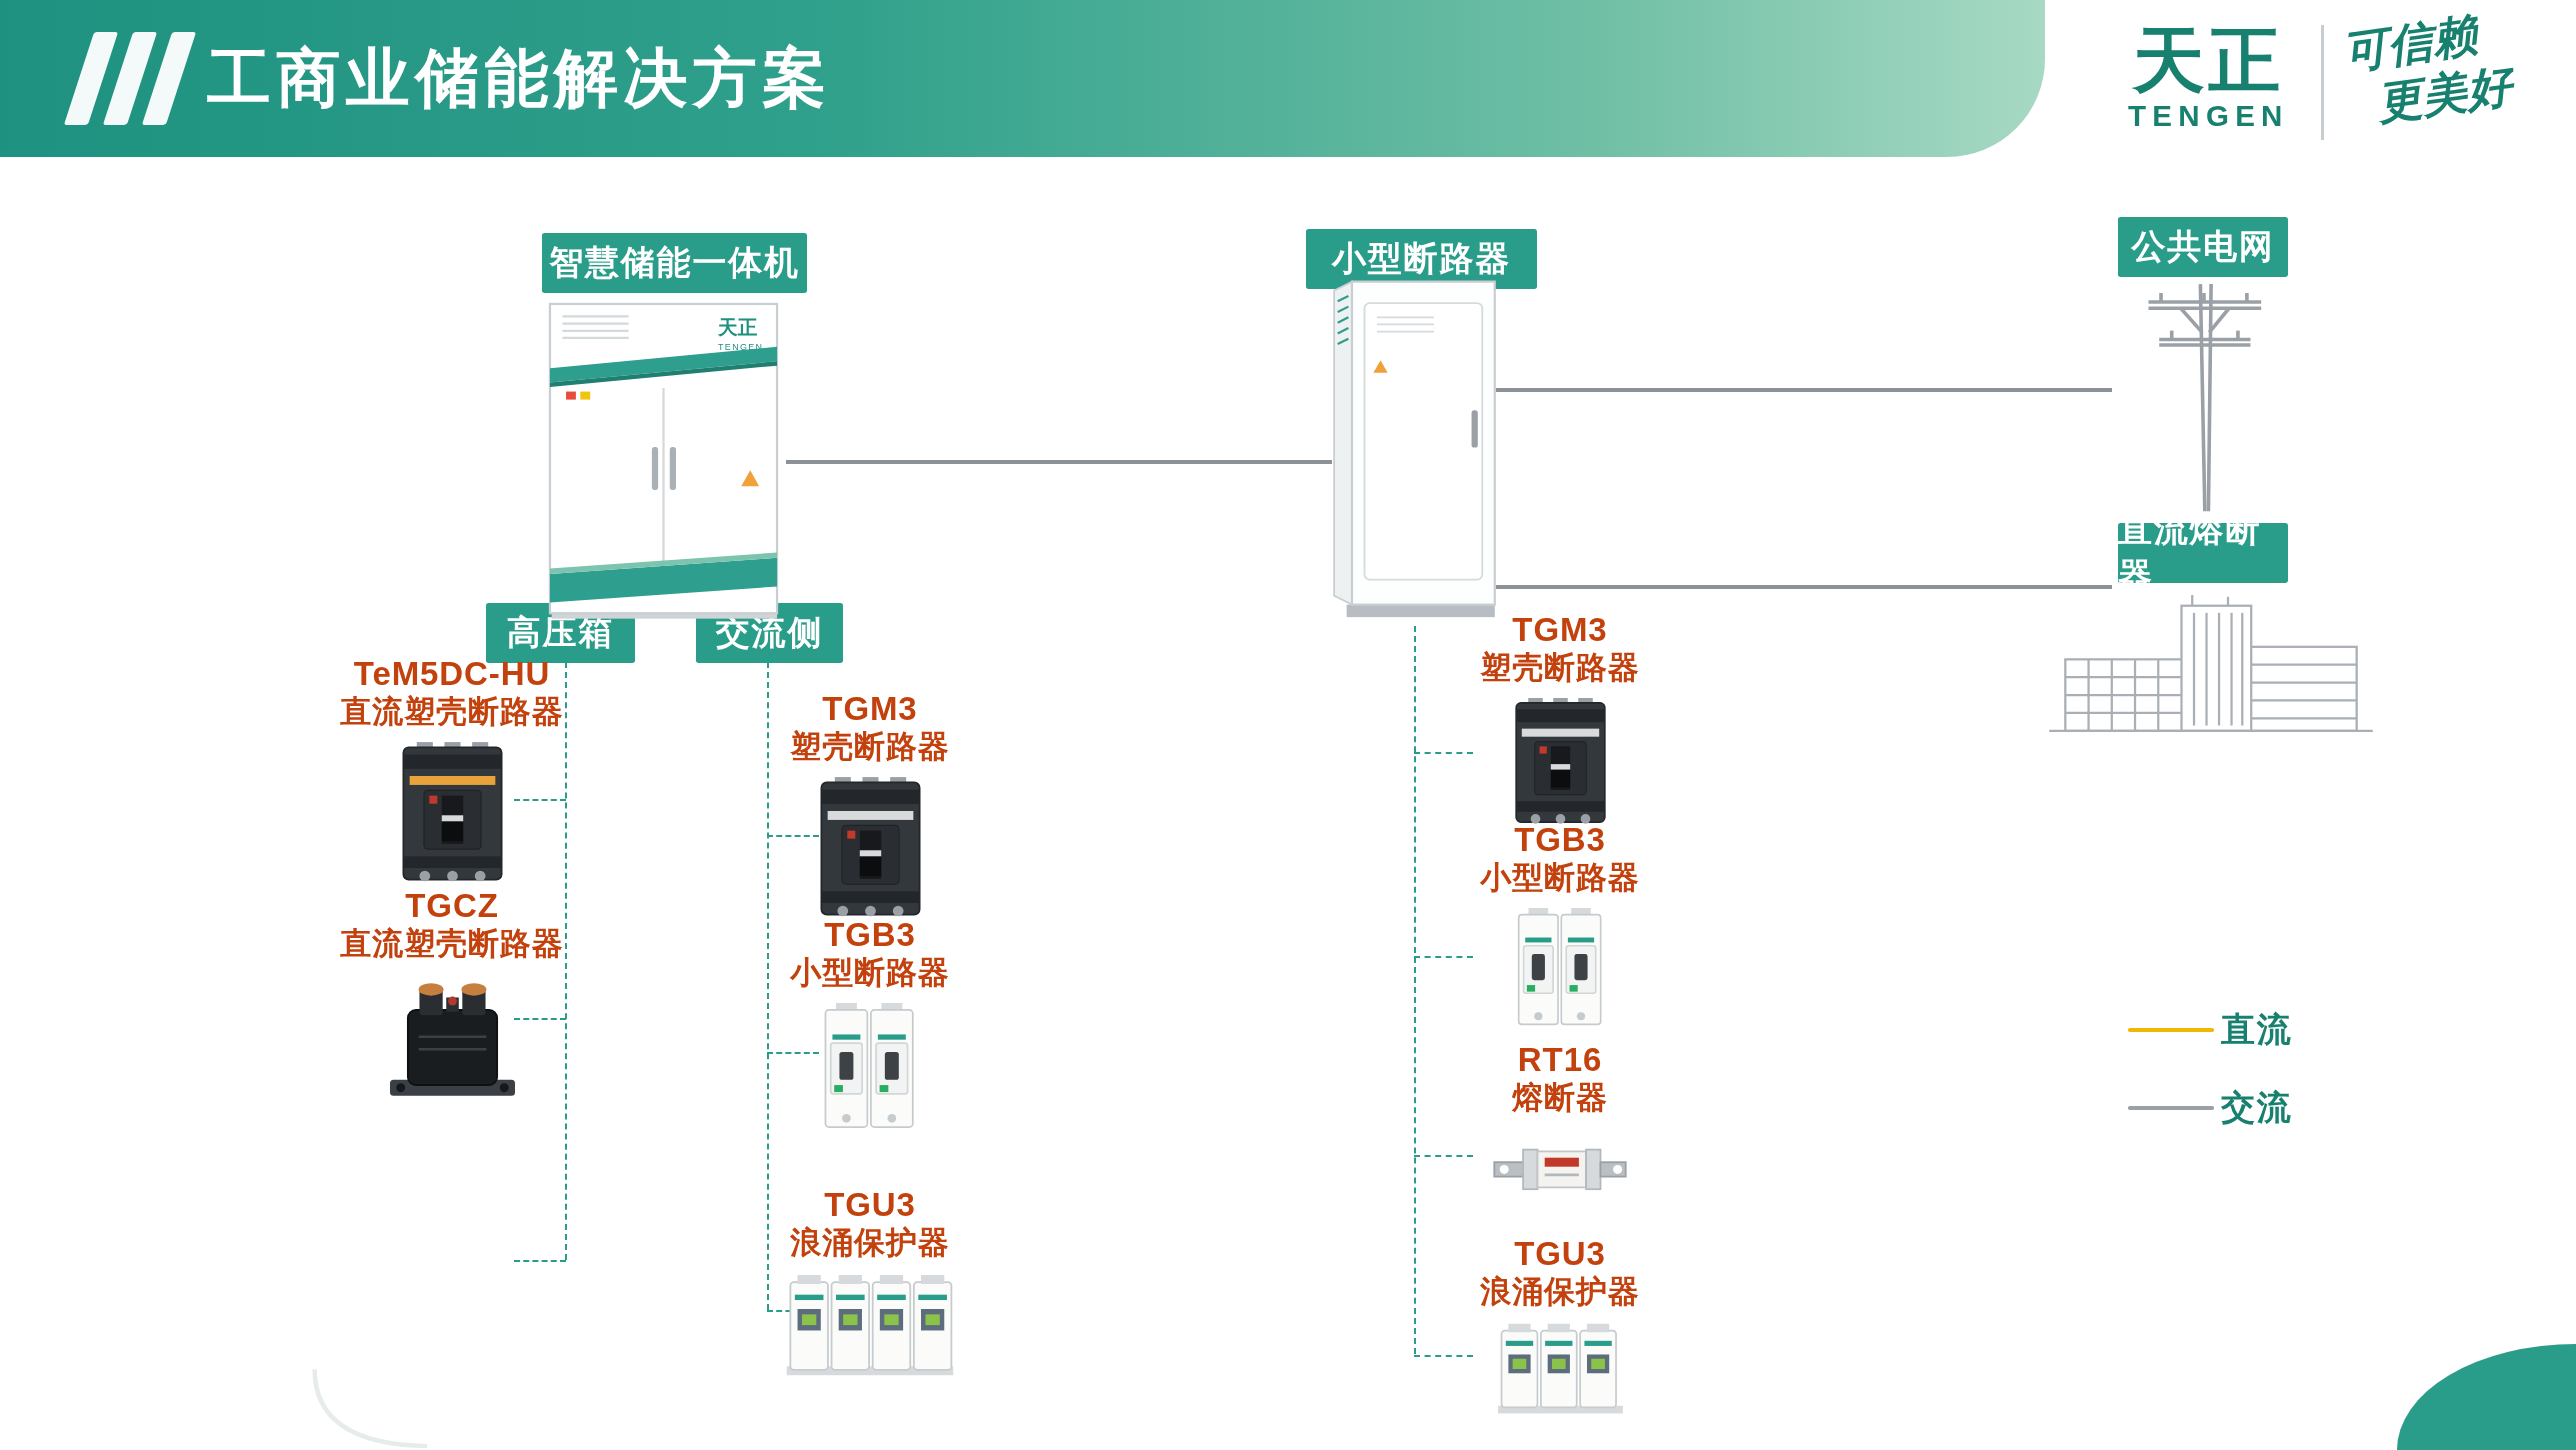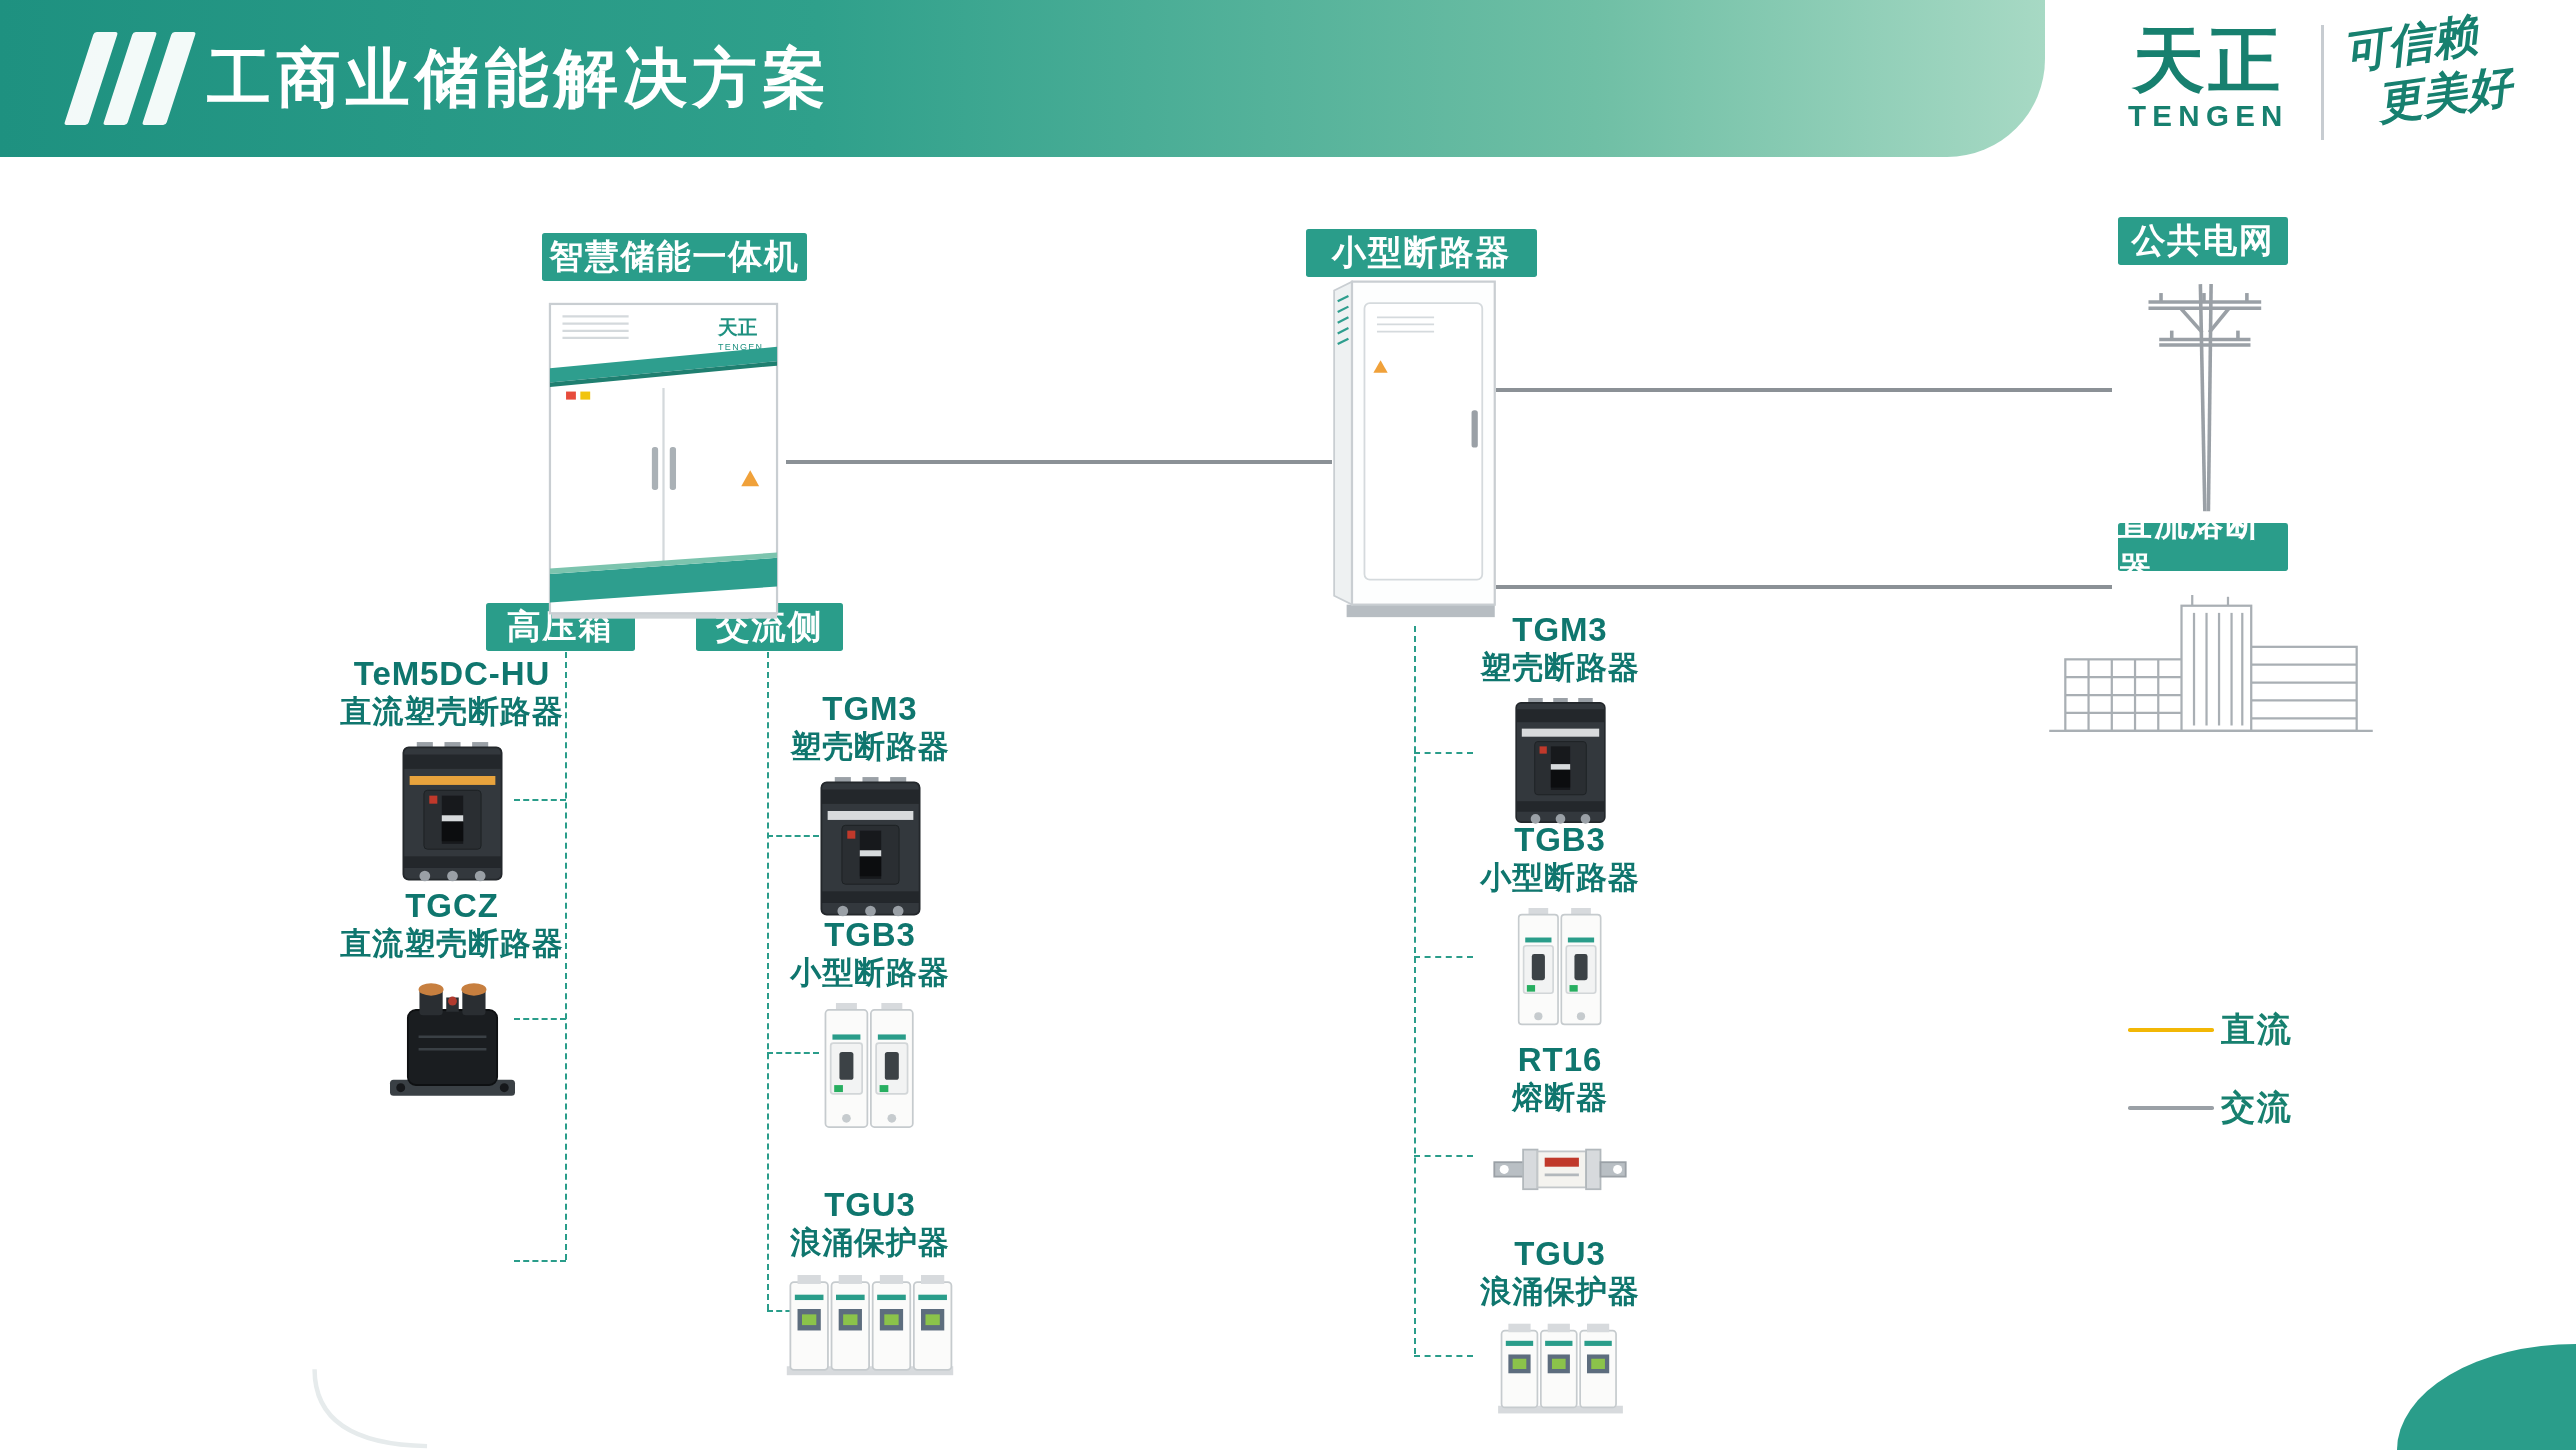--- a/index.html
+++ b/index.html
@@ -18,24 +18,24 @@
   .brand{position:absolute;left:2128px;top:23px;text-align:center;color:#17806F}
   .brand-zh{font-size:72px;font-weight:800;line-height:75px;letter-spacing:3.6px}
   .brand-en{font-size:29.5px;font-weight:bold;letter-spacing:6.3px;line-height:36px}
   .brand-divider{position:absolute;left:2321px;top:25px;width:2.7px;height:115px;background:#C7CCD1}
   .slogan{position:absolute;left:2346px;top:14.3px;color:#17806F;font-size:45px;font-weight:bold;
     font-style:italic;font-family:"DejaVu Serif",serif;transform:rotate(-8deg);line-height:55px;white-space:nowrap}
   .slogan-l2{margin-left:27px}
 
   
   .tag{position:absolute;background:#2A9D8A;color:#ffffff;font-weight:bold;font-size:34px;
-    display:flex;align-items:center;justify-content:center;letter-spacing:1.8px;border-radius:2.7px;height:48px}
-
-  
-  .prod{position:absolute;width:268px;text-align:center;color:#0f766e;font-weight:bold}
+    display:flex;align-items:center;justify-content:center;letter-spacing:1.8px;border-radius:2.7px;height:60px}
+
+  
+  .prod{position:absolute;width:268px;text-align:center;color:#c2410c;font-weight:bold}
   .prod-model{font-size:33px;line-height:38px;letter-spacing:0.9px}
   .prod-name{font-size:31px;line-height:38px;letter-spacing:0.9px}
   .prod-img{display:block;margin:10.7px auto 0}
 
   
   .hline{position:absolute;height:3.6px;background:#8B9196}
   .dash-v{position:absolute;width:0;border-left:2.7px dashed #2A9D8A}
   .dash-h{position:absolute;height:0;border-top:2.7px dashed #2A9D8A}
 
   

